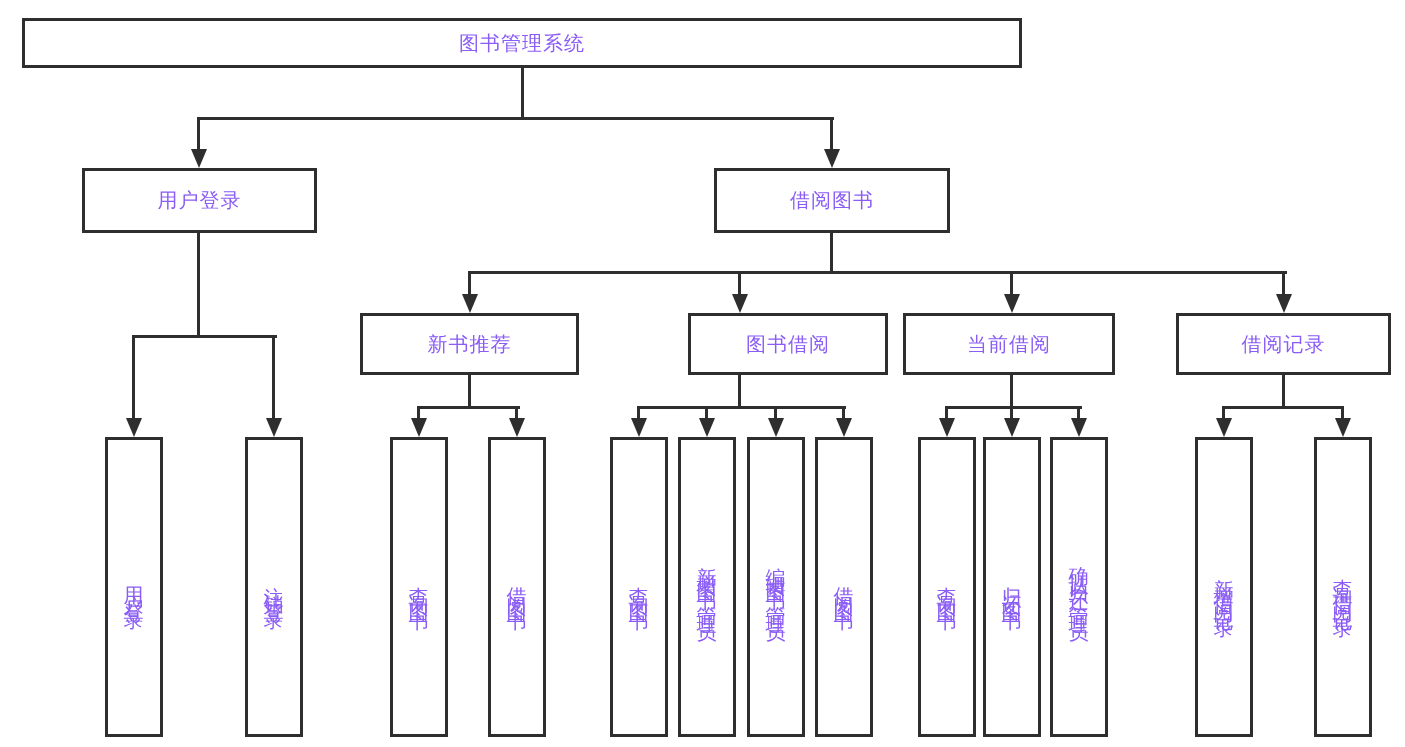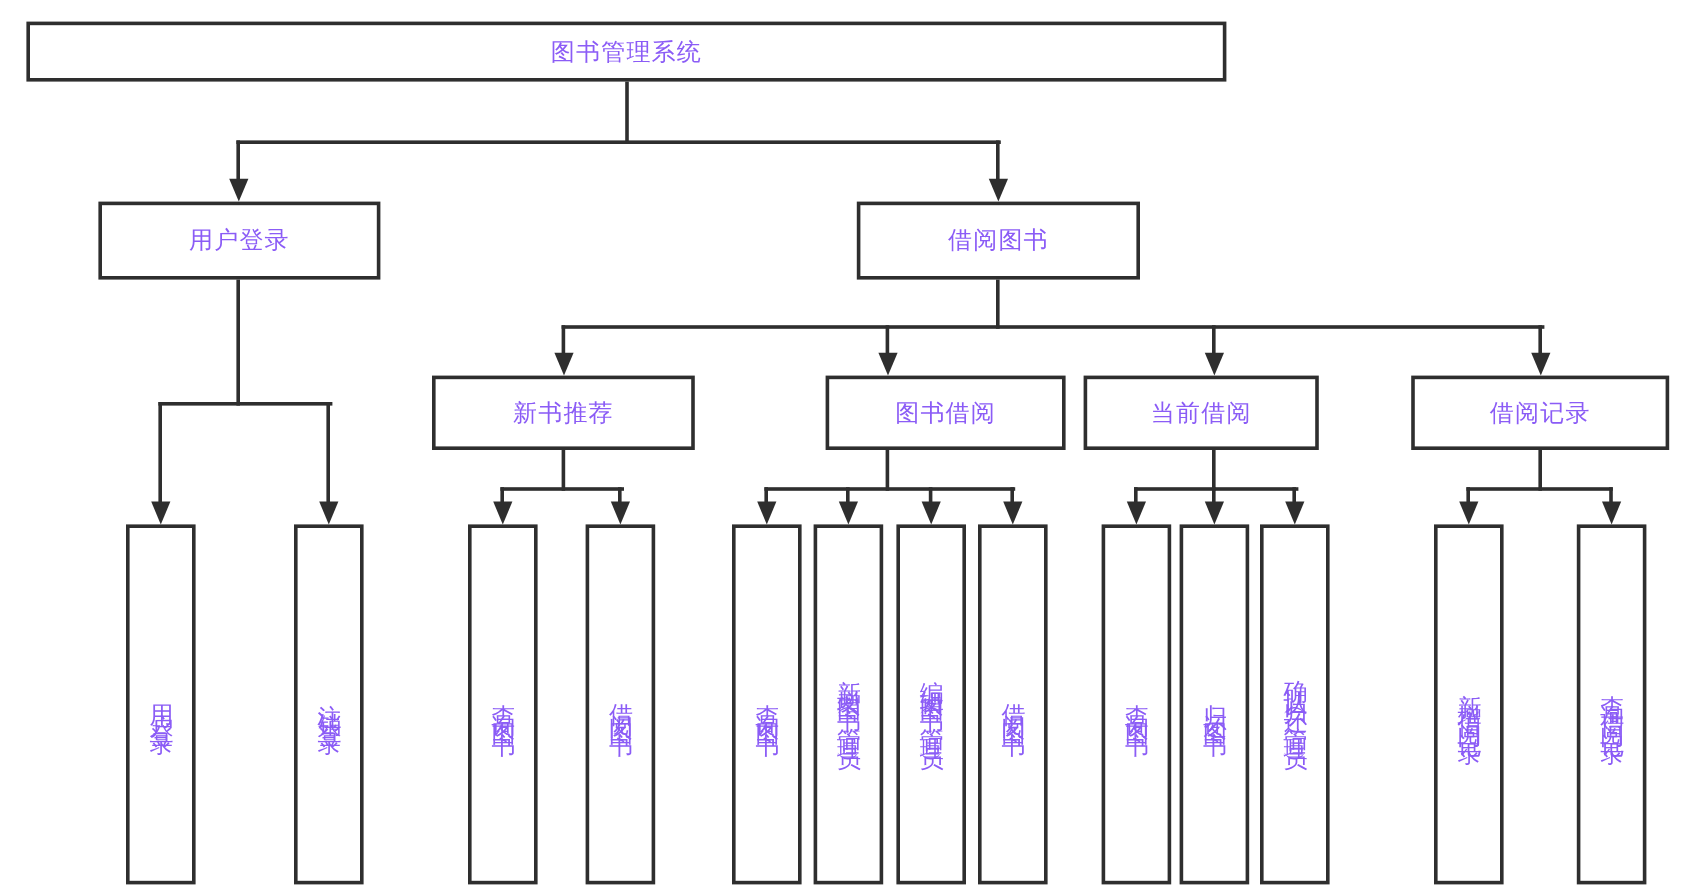--- a/index.html
+++ b/index.html
@@ -59,21 +59,21 @@
 
 <div id="stage">
 
   <div class="box" style="left:22px;top:18px;width:1000px;height:50px;">图书管理系统</div>
 
   <div class="box" style="left:82px;top:168px;width:235px;height:65px;">用户登录</div>
   <div class="box" style="left:714px;top:168px;width:236px;height:65px;">借阅图书</div>
 
   <div class="box" style="left:360px;top:313px;width:219px;height:62px;">新书推荐</div>
   <div class="box" style="left:640px;top:313px;width:200px;height:62px;margin-left:48px;">图书借阅</div>
-  <div class="box" style="left:903px;top:313px;width:196px;height:62px;">当前借阅</div>
+  <div class="box" style="left:903px;top:313px;width:212px;height:62px;">当前借阅</div>
   <div class="box" style="left:1176px;top:313px;width:215px;height:62px;">借阅记录</div>
 
   <div class="box leaf" style="left:105px;top:437px;width:58px;height:300px;">用户登录</div>
   <div class="box leaf" style="left:245px;top:437px;width:58px;height:300px;">注销登录</div>
 
   <div class="box leaf" style="left:390px;top:437px;width:58px;height:300px;">查询图书</div>
   <div class="box leaf" style="left:488px;top:437px;width:58px;height:300px;">借阅图书</div>
 
   <div class="box leaf" style="left:610px;top:437px;width:58px;height:300px;">查询图书</div>
   <div class="box leaf" style="left:678px;top:437px;width:58px;height:300px;">新增图书（管理员）</div>

